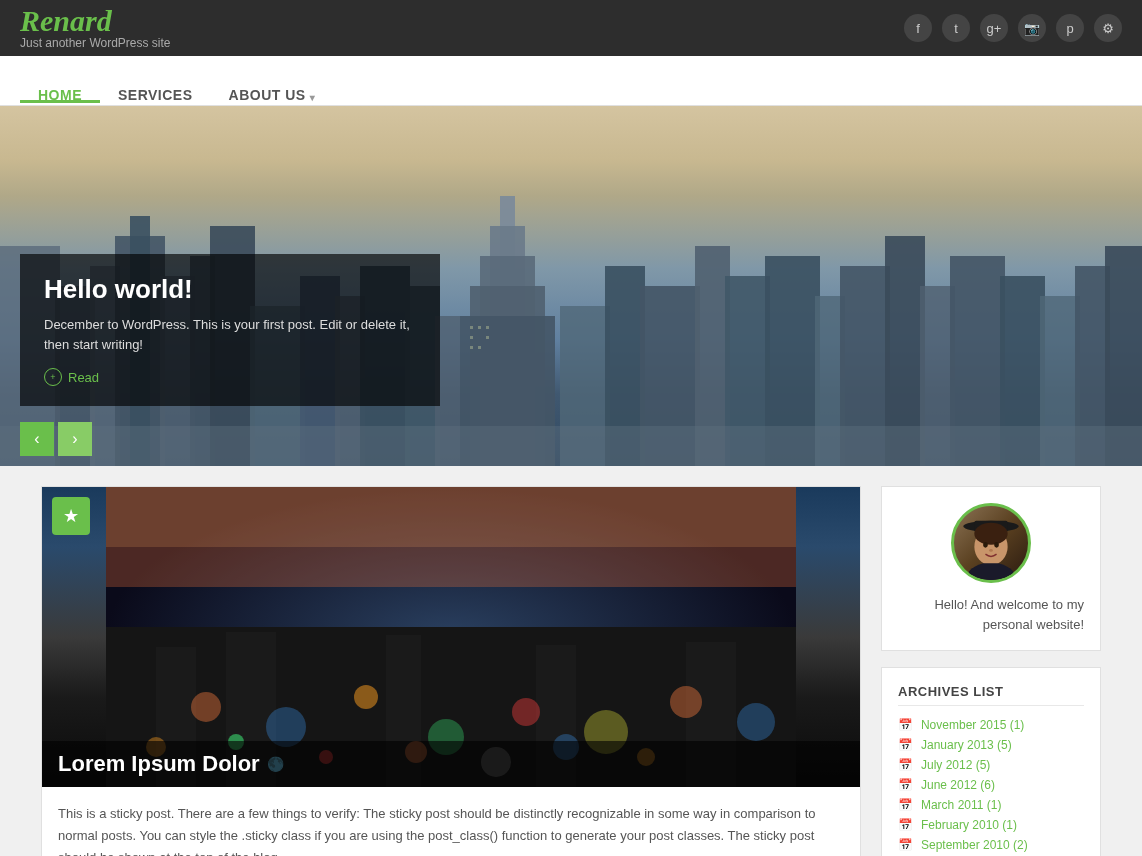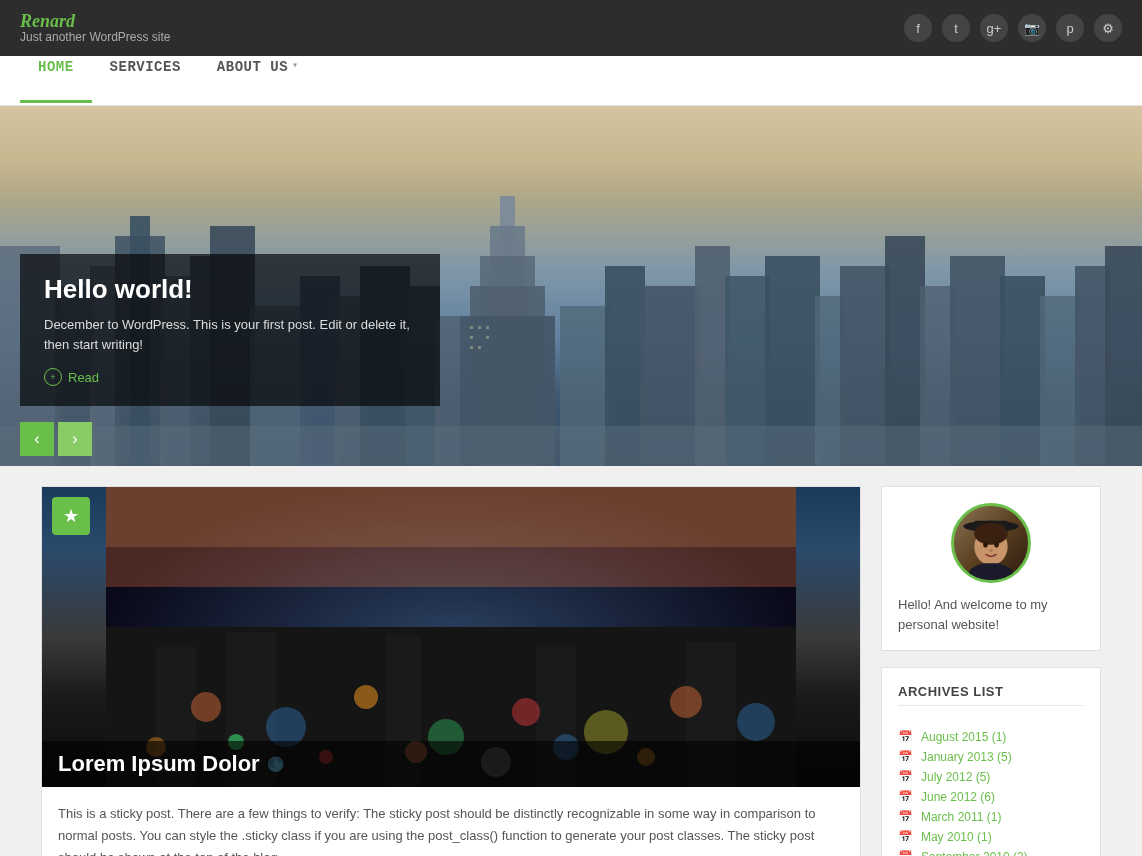--- a/index.html
+++ b/index.html
@@ -13,21 +13,21 @@
       justify-content: space-between;
       padding: 0 20px;
       height: 56px;
     }
     .logo-area {
       display: flex;
       flex-direction: column;
       align-items: flex-start;
     }
     .logo-text {
-      font-size: 18px;
+      font-size: 30px;
       font-weight: bold;
       color: #6abf4b;
       font-style: italic;
       font-family: Georgia, serif;
       line-height: 1;
     }
     .logo-sub {
       font-size: 12px;
       color: #aaa;
     }
@@ -56,29 +56,28 @@
       border-bottom: 1px solid #e0e0e0;
       display: flex;
       align-items: center;
       padding: 0 20px;
       height: 50px;
     }
     .nav-item {
       padding: 0 18px;
       height: 44px;
       display: flex;
-      align-items: flex-start;
+      align-items: flex-end;
       font-size: 14px;
       font-weight: bold;
       color: #555;
       cursor: pointer;
       text-transform: uppercase;
       position: relative;
       letter-spacing: 0.5px;
-      font-family: Liberation Mono, monospace;
     }
     .nav-item.active {
       color: #6abf4b;
     }
     .nav-item.active::after {
       content: '';
       position: absolute;
       bottom: 0;
       left: 0;
       right: 0;
@@ -278,31 +277,31 @@
       overflow: hidden;
       margin-bottom: 12px;
       position: relative;
       display: flex;
       align-items: center;
       justify-content: center;
     }
     .author-text {
       font-size: 13px;
       color: #555;
-      text-align: left;
+      text-align: right;
       line-height: 1.5;
     }
 
     .widget-title {
       font-size: 13px;
       font-weight: bold;
       color: #444;
       text-transform: uppercase;
       letter-spacing: 0.5px;
-      margin-bottom: 24px;
+      margin-bottom: 12px;
       padding-bottom: 6px;
       border-bottom: 1px solid #e8e8e8;
     }
     .archive-item {
       display: flex;
       align-items: center;
       gap: 8px;
       font-size: 12px;
       color: #6abf4b;
       margin-bottom: 6px;
@@ -507,41 +506,41 @@
         </svg>
       </div>
       <p class="author-text">Hello! And welcome to my personal website!</p>
     </div>
 
     <div class="sidebar-widget">
       <div class="widget-title">ARCHIVES LIST</div>
       <div id="archives-list">
           <div class="archive-item">
             <span>📅</span>
-            <span>August 2015 (1)</span>
+            <span>November 2015 (1)</span>
           </div>
           <div class="archive-item">
             <span>📅</span>
             <span>January 2013 (5)</span>
           </div>
           <div class="archive-item">
             <span>📅</span>
             <span>July 2012 (5)</span>
           </div>
           <div class="archive-item">
             <span>📅</span>
             <span>June 2012 (6)</span>
           </div>
           <div class="archive-item">
             <span>📅</span>
             <span>March 2011 (1)</span>
           </div>
           <div class="archive-item">
             <span>📅</span>
-            <span>May 2010 (1)</span>
+            <span>February 2010 (1)</span>
           </div>
           <div class="archive-item">
             <span>📅</span>
             <span>September 2010 (2)</span>
           </div>
         </div>
     </div>
   </aside>
 
 </div>

